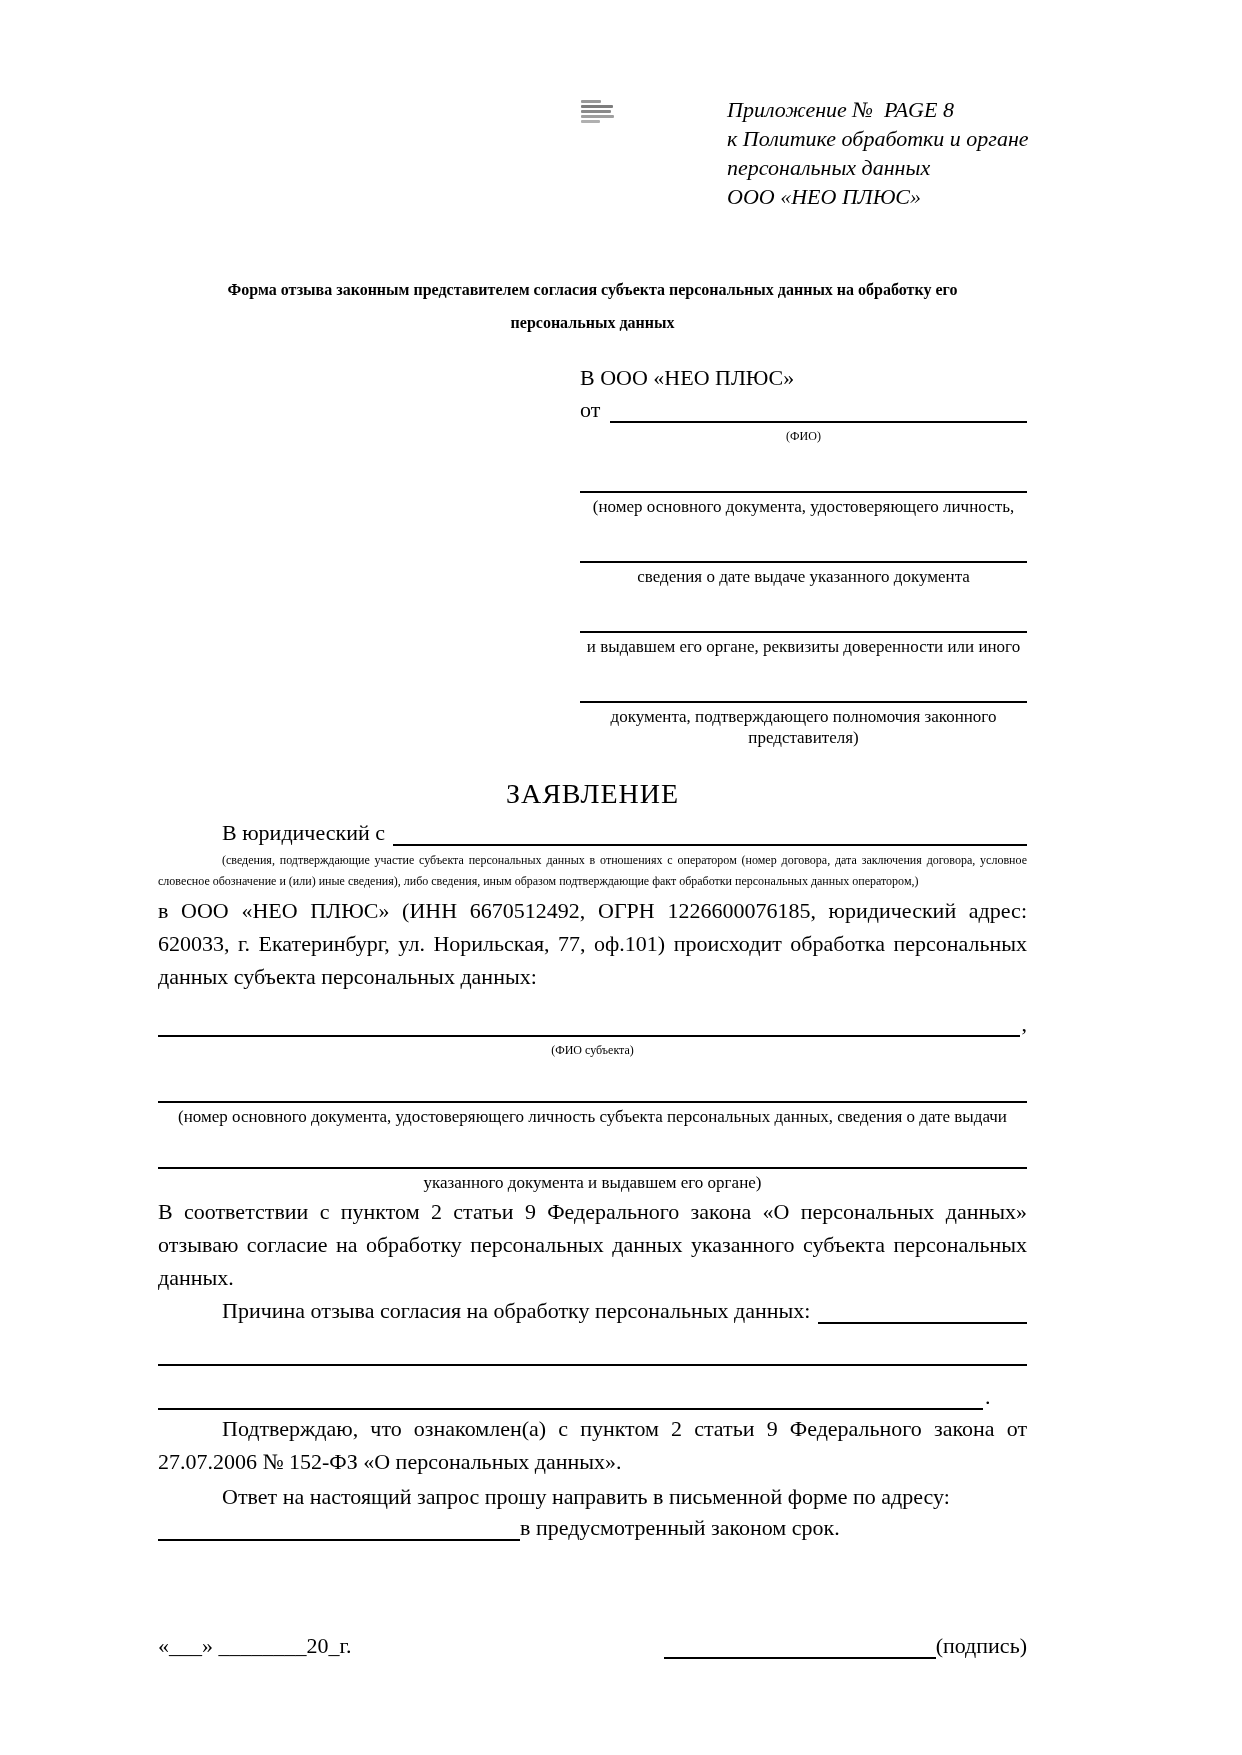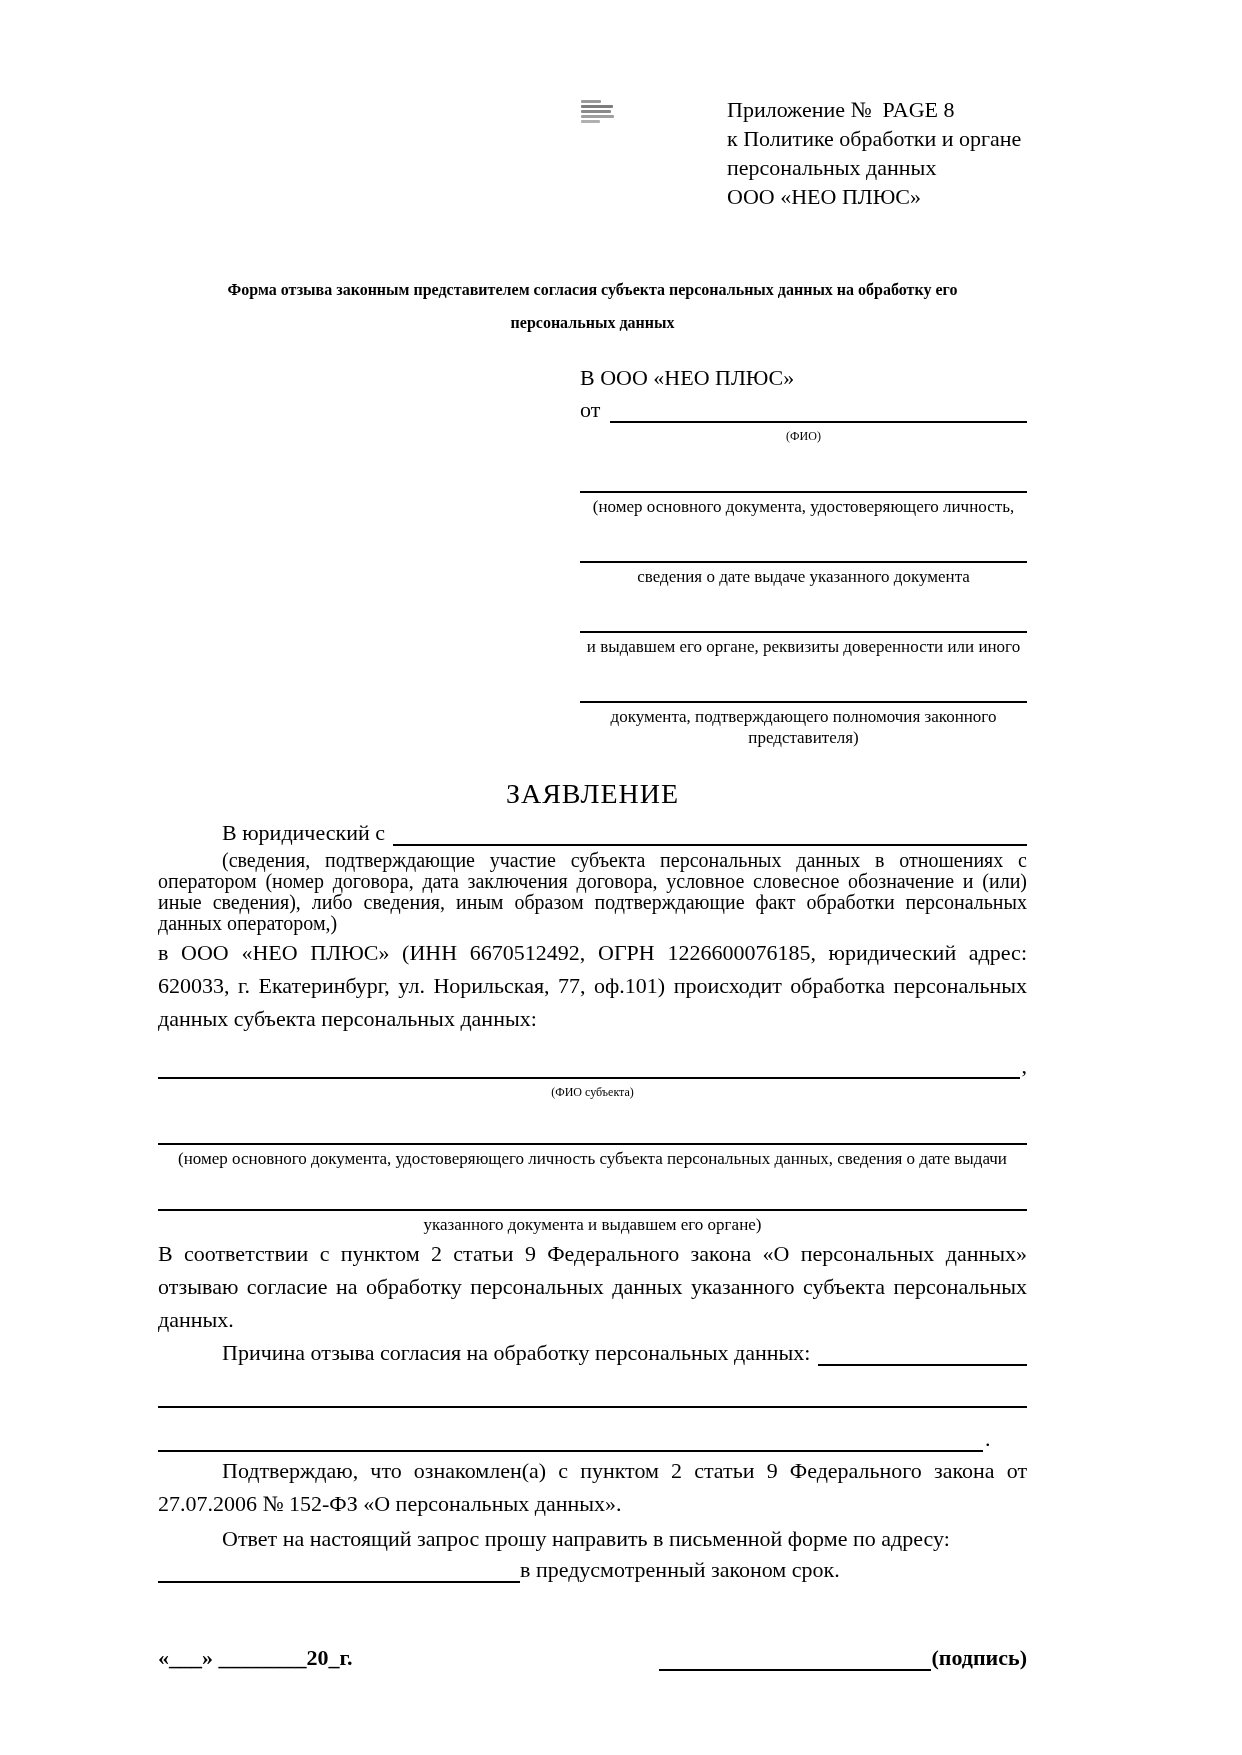--- a/index.html
+++ b/index.html
@@ -27,21 +27,21 @@
   }
   .doc-icon i {
     display: block; height: 3px; margin-bottom: 2px;
     background: #8f8f8f; border-radius: 1px;
   }
   .doc-icon i:nth-child(1){ width: 60%; background:#9a9a9a; }
   .doc-icon i:nth-child(2){ width: 95%; background:#7d7d7d; }
   .doc-icon i:nth-child(3){ width: 88%; background:#8a8a8a; }
   .doc-icon i:nth-child(4){ width: 96%; background:#9f9f9f; }
   .doc-icon i:nth-child(5){ width: 55%; background:#b0b0b0; }
-  .header-block { width: 300px; margin-left: auto; line-height: 29px; }
+  .header-block { width: 300px; margin-left: auto; line-height: 29px; font-style: italic; }
   .hdr-line { white-space: pre; }
 
   
   .title {
     margin: 62px auto 0 auto;
     max-width: 800px;
     text-align: center;
     font-size: 16px;
     font-weight: bold;
     line-height: 33px;
@@ -55,21 +55,21 @@
   .caption { text-align: center; font-size: 17px; line-height: 21px; margin-top: 3px; }
   .caption.big { font-size: 12px; }
   .blank-line { border-bottom: 2px solid #000; height: 24px; margin-top: 22px; }
 
   
   .statement-heading { text-align: center; margin-top: 30px; font-size: 28px; letter-spacing: 1px; }
   .accordance-row { display: flex; align-items: flex-end; margin-top: 10px; padding-left: 64px; }
   .accordance-row .prefix { flex: 0 0 auto; padding-right: 8px; }
 
   .small-note {
-    font-size: 20px;
+    font-size: 12px;
     line-height: 21px;
     text-align: justify;
     text-indent: 64px;
     margin-top: 4px;
   }
   .body-par { text-align: justify; line-height: 33px; margin-top: 2px; }
   .body-par.indent { text-indent: 64px; }
 
   .line-row { display: flex; align-items: flex-end; margin-top: 18px; }
   .line-row .suffix { flex: 0 0 auto; padding-left: 2px; }
@@ -79,22 +79,21 @@
   .reason-row { display: flex; align-items: flex-end; margin-top: 4px; padding-left: 64px; }
   .reason-row .prefix { flex: 0 0 auto; padding-right: 8px; }
 
   .reply-row { display: flex; align-items: flex-end; margin-top: 2px; font-family: Liberation Serif, serif; }
   .reply-row .address-line { flex: 0 0 362px; }
   .reply-row .suffix { flex: 0 0 auto; }
 
   
   .footer-row {
     display: flex; justify-content: space-between; align-items: center;
-    margin-top: 62px;
-    font-weight: bold;
+    margin-top: 92px;
   }
   .date-left { white-space: pre; }
   .sig { display: flex; align-items: flex-end; }
   .sig-line { display: inline-block; width: 272px; border-bottom: 2px solid #000; height: 1.05em; }
 </style>
 </head>
 <body>
 
 <div class="page">
 

